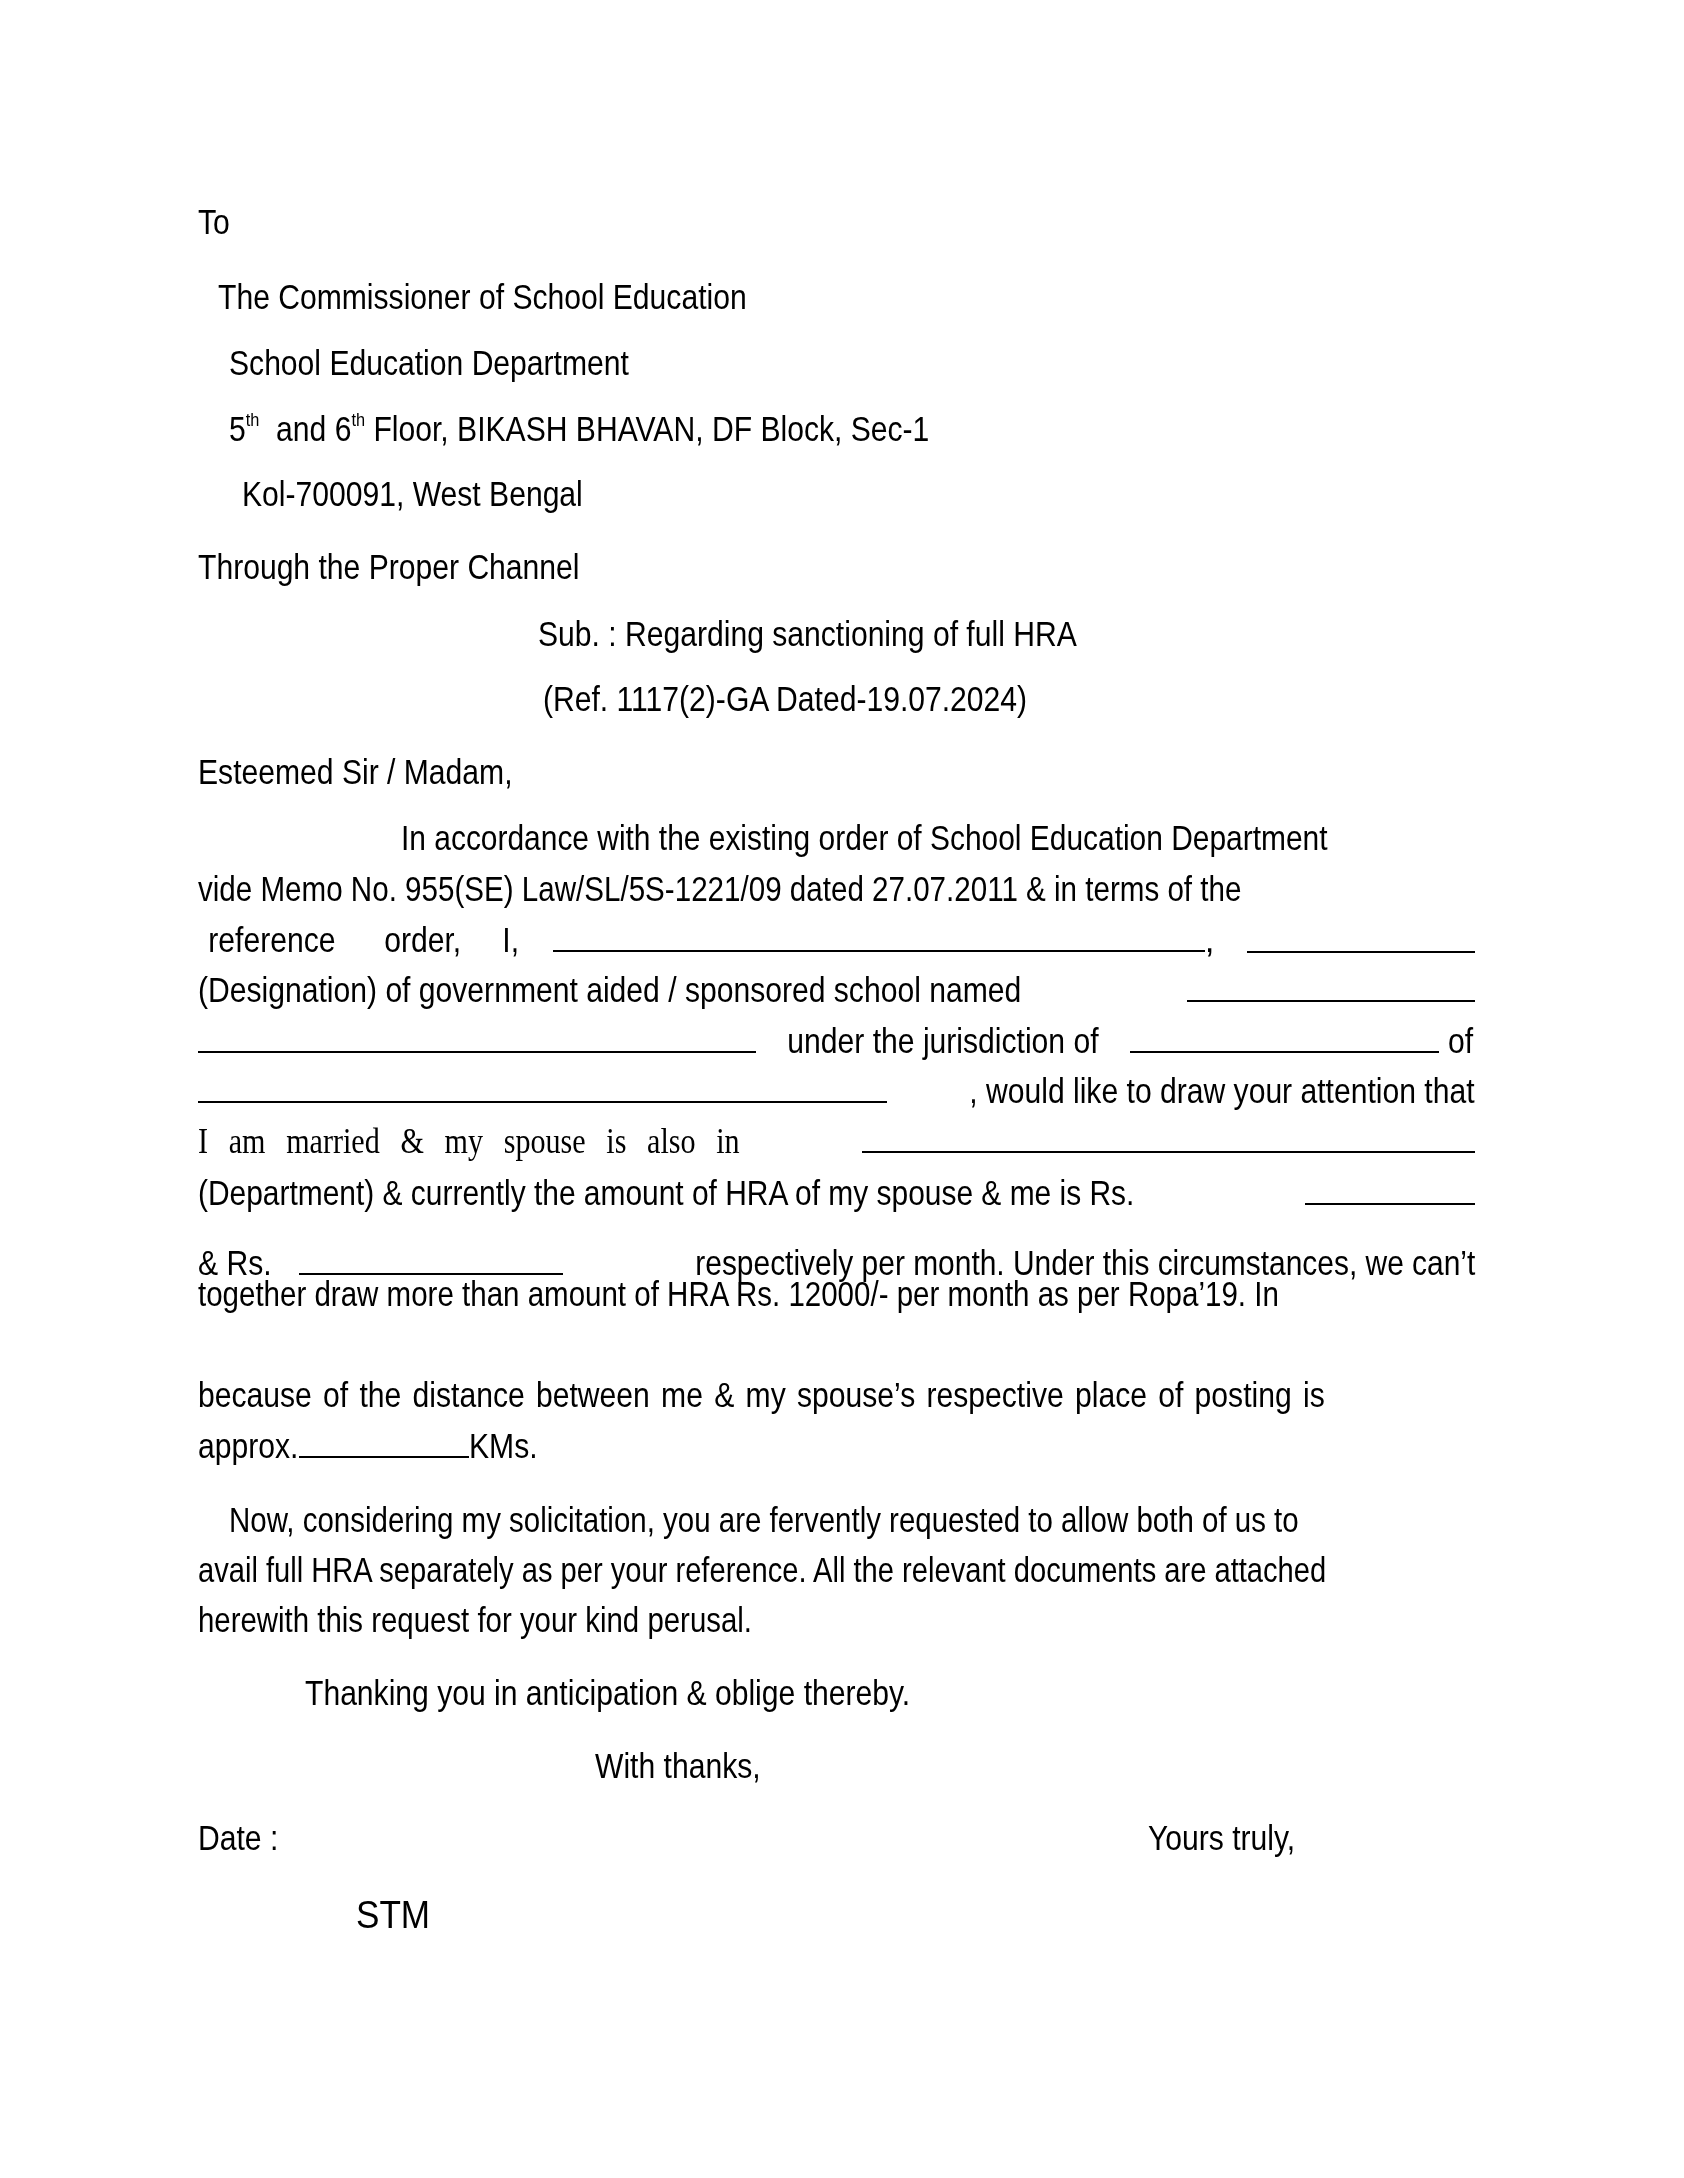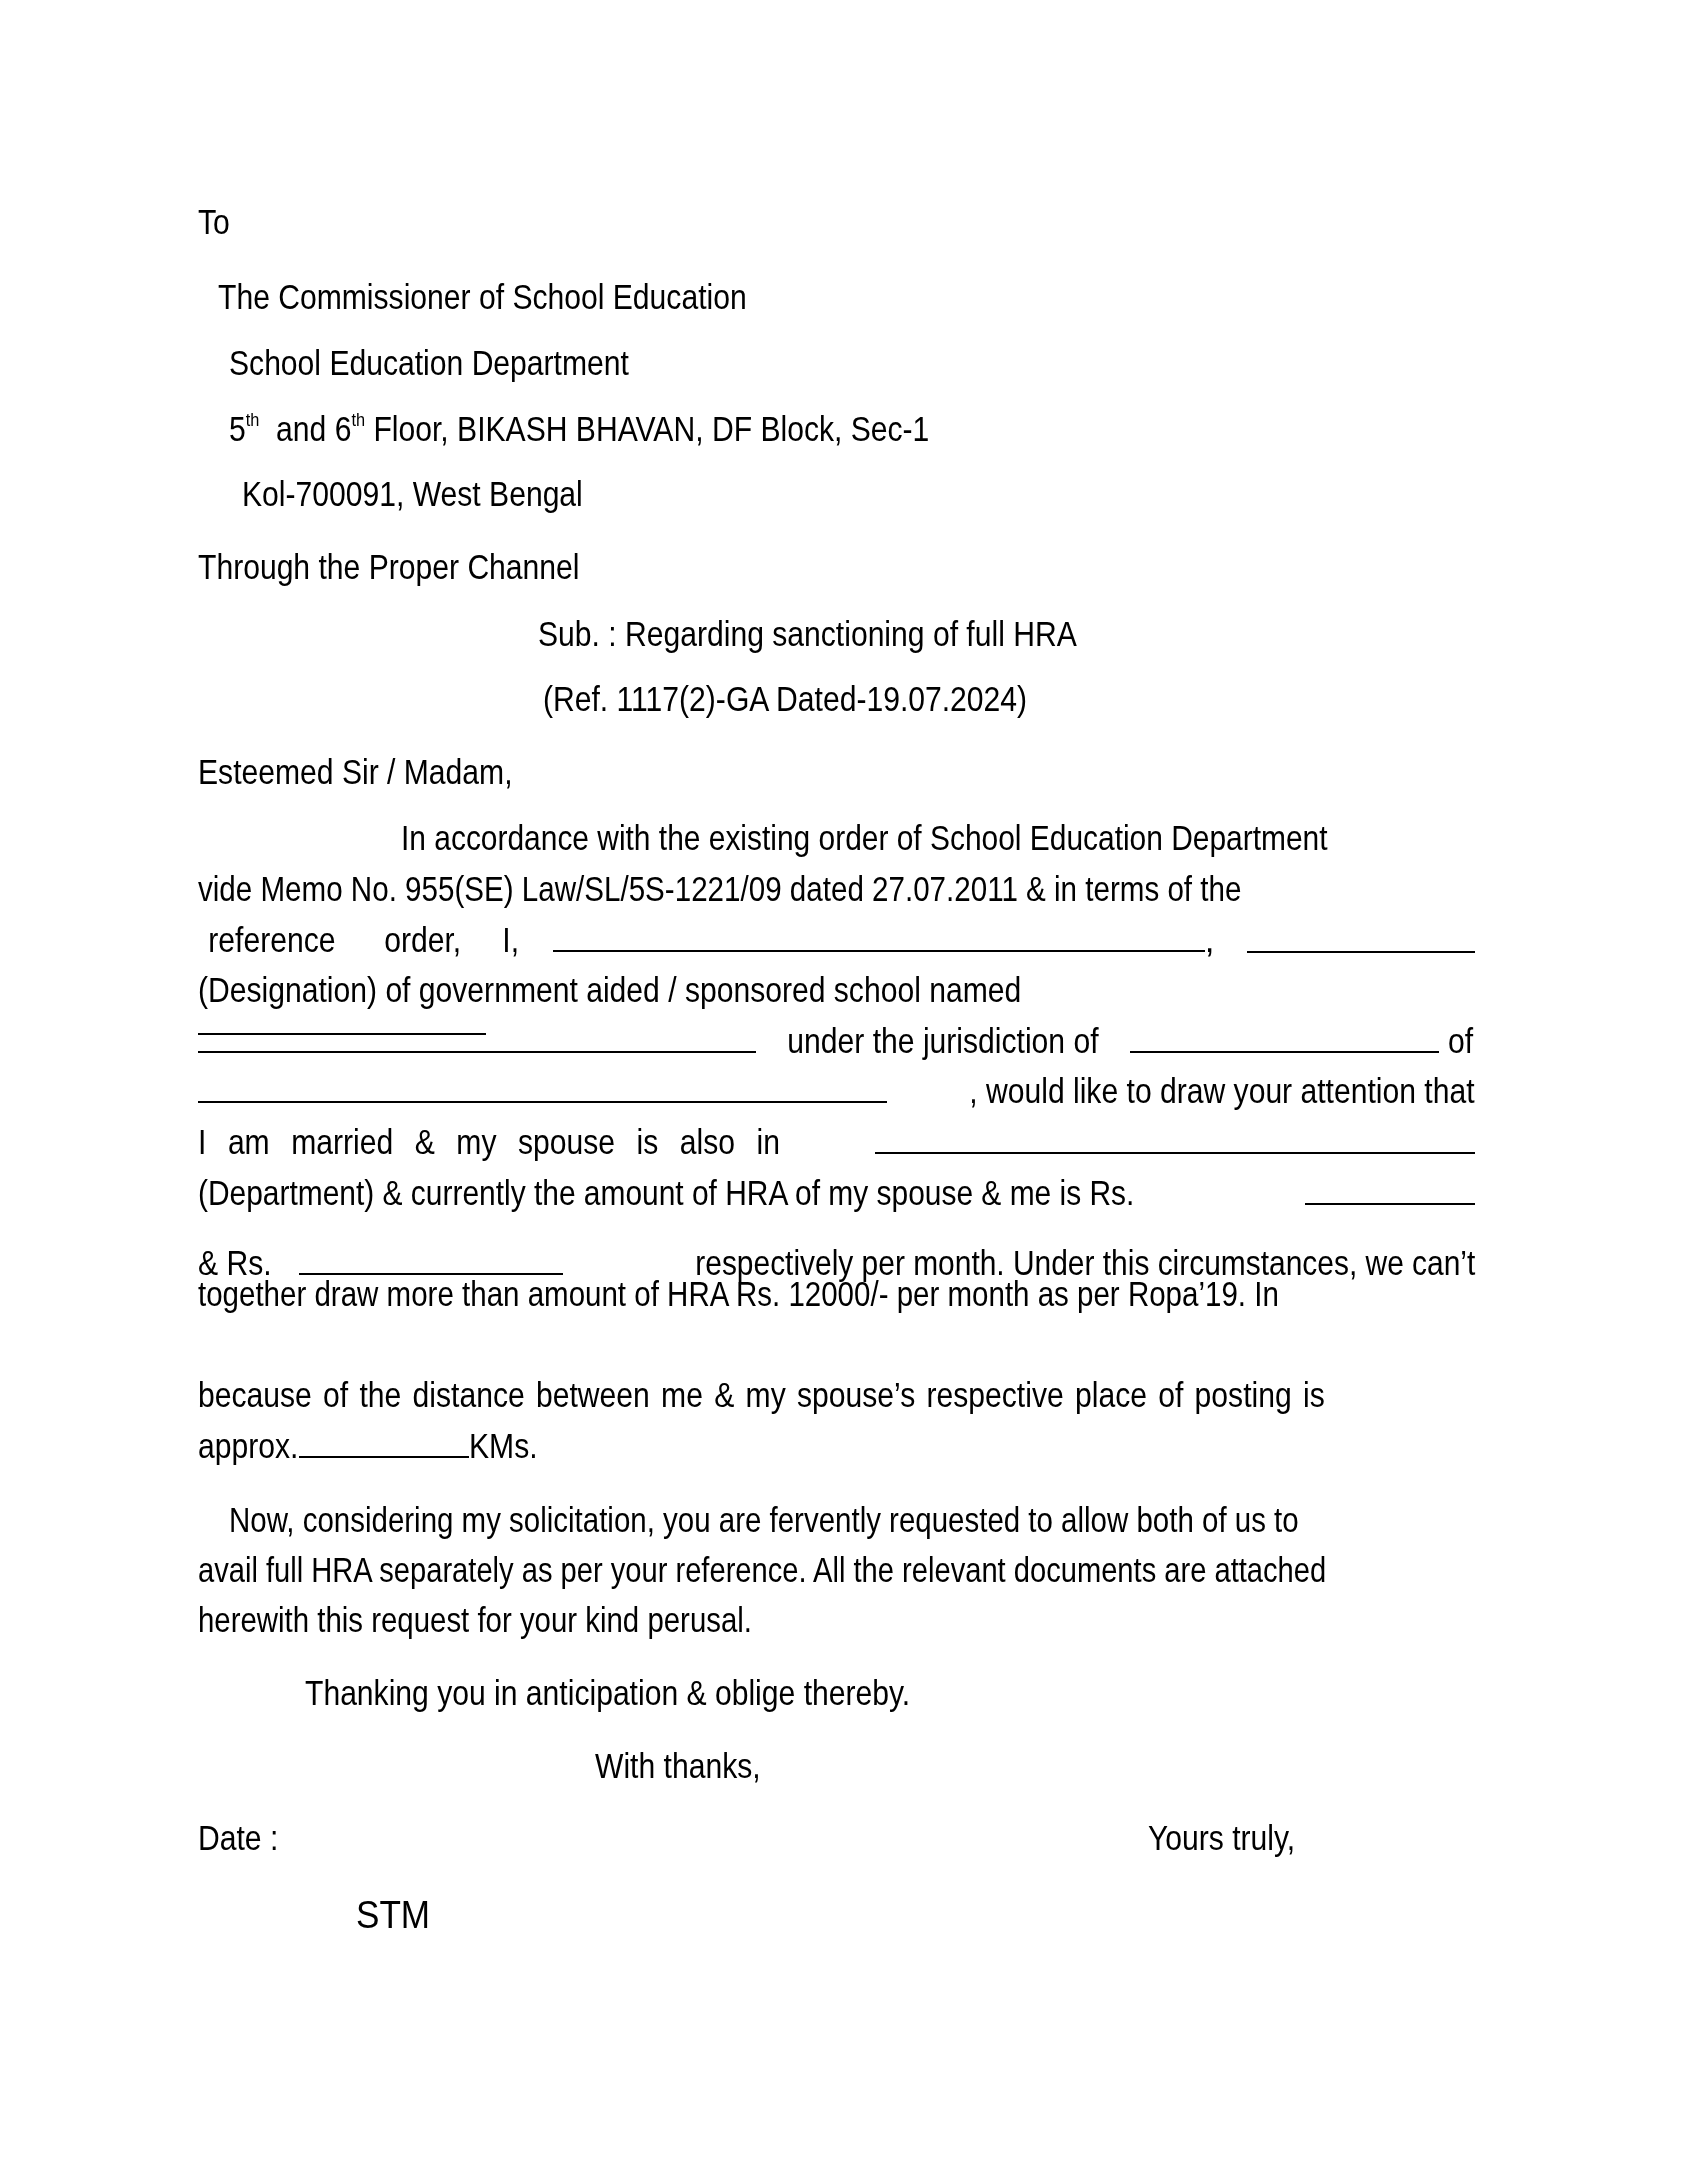--- a/index.html
+++ b/index.html
@@ -40,38 +40,38 @@
     <span>reference</span>
     <span>order,</span>
     <span>I,</span>
     <span style="display:inline-flex;align-items:baseline;transform:none;">
       <span class="blank" style="width:652px;"></span>
         <span>,</span>
     </span>
     <span class="blank" style="width:228px;transform:none;"></span>
   </div>
 
-  <div class="just" style="top:972px;flex-direction:column;">
+  <div class="just" style="top:972px;">
     <span style="transform:scaleX(0.86);transform-origin:left;">(Designation) of government aided / sponsored school named</span>
     <span class="blank" style="width:288px;transform:none;"></span>
   </div>
 
   <div class="just" style="top:1023px;">
     <span class="blank" style="width:558px;transform:none;"></span>
     <span style="transform:scaleX(0.86);">under the jurisdiction of</span>
     <span class="blank" style="width:309px;transform:none;"></span>
     <span>of</span>
   </div>
 
   <div class="just" style="top:1073px;">
     <span class="blank" style="width:694px;transform:none;"></span>
     <span style="transform:scaleX(0.86);transform-origin:right;">, would like to draw your attention that</span>
   </div>
 
-  <div class="just" style="top:1124px;">
+  <div class="just" style="top:1124px;font-family:Liberation Serif, serif;">
     <span style="transform:scaleX(0.86);transform-origin:left;word-spacing:15.3px;">I am married &amp; my spouse is also in</span>
     <span class="blank" style="width:613px;transform:none;"></span>
   </div>
 
   <div class="just" style="top:1175px;">
     <span style="transform:scaleX(0.855);transform-origin:left;">(Department) &amp; currently the amount of HRA of my spouse &amp; me is Rs.</span>
     <span class="blank" style="width:170px;transform:none;"></span>
   </div>
 
   <div class="just" style="top:1225px;margin-top:20px;">

